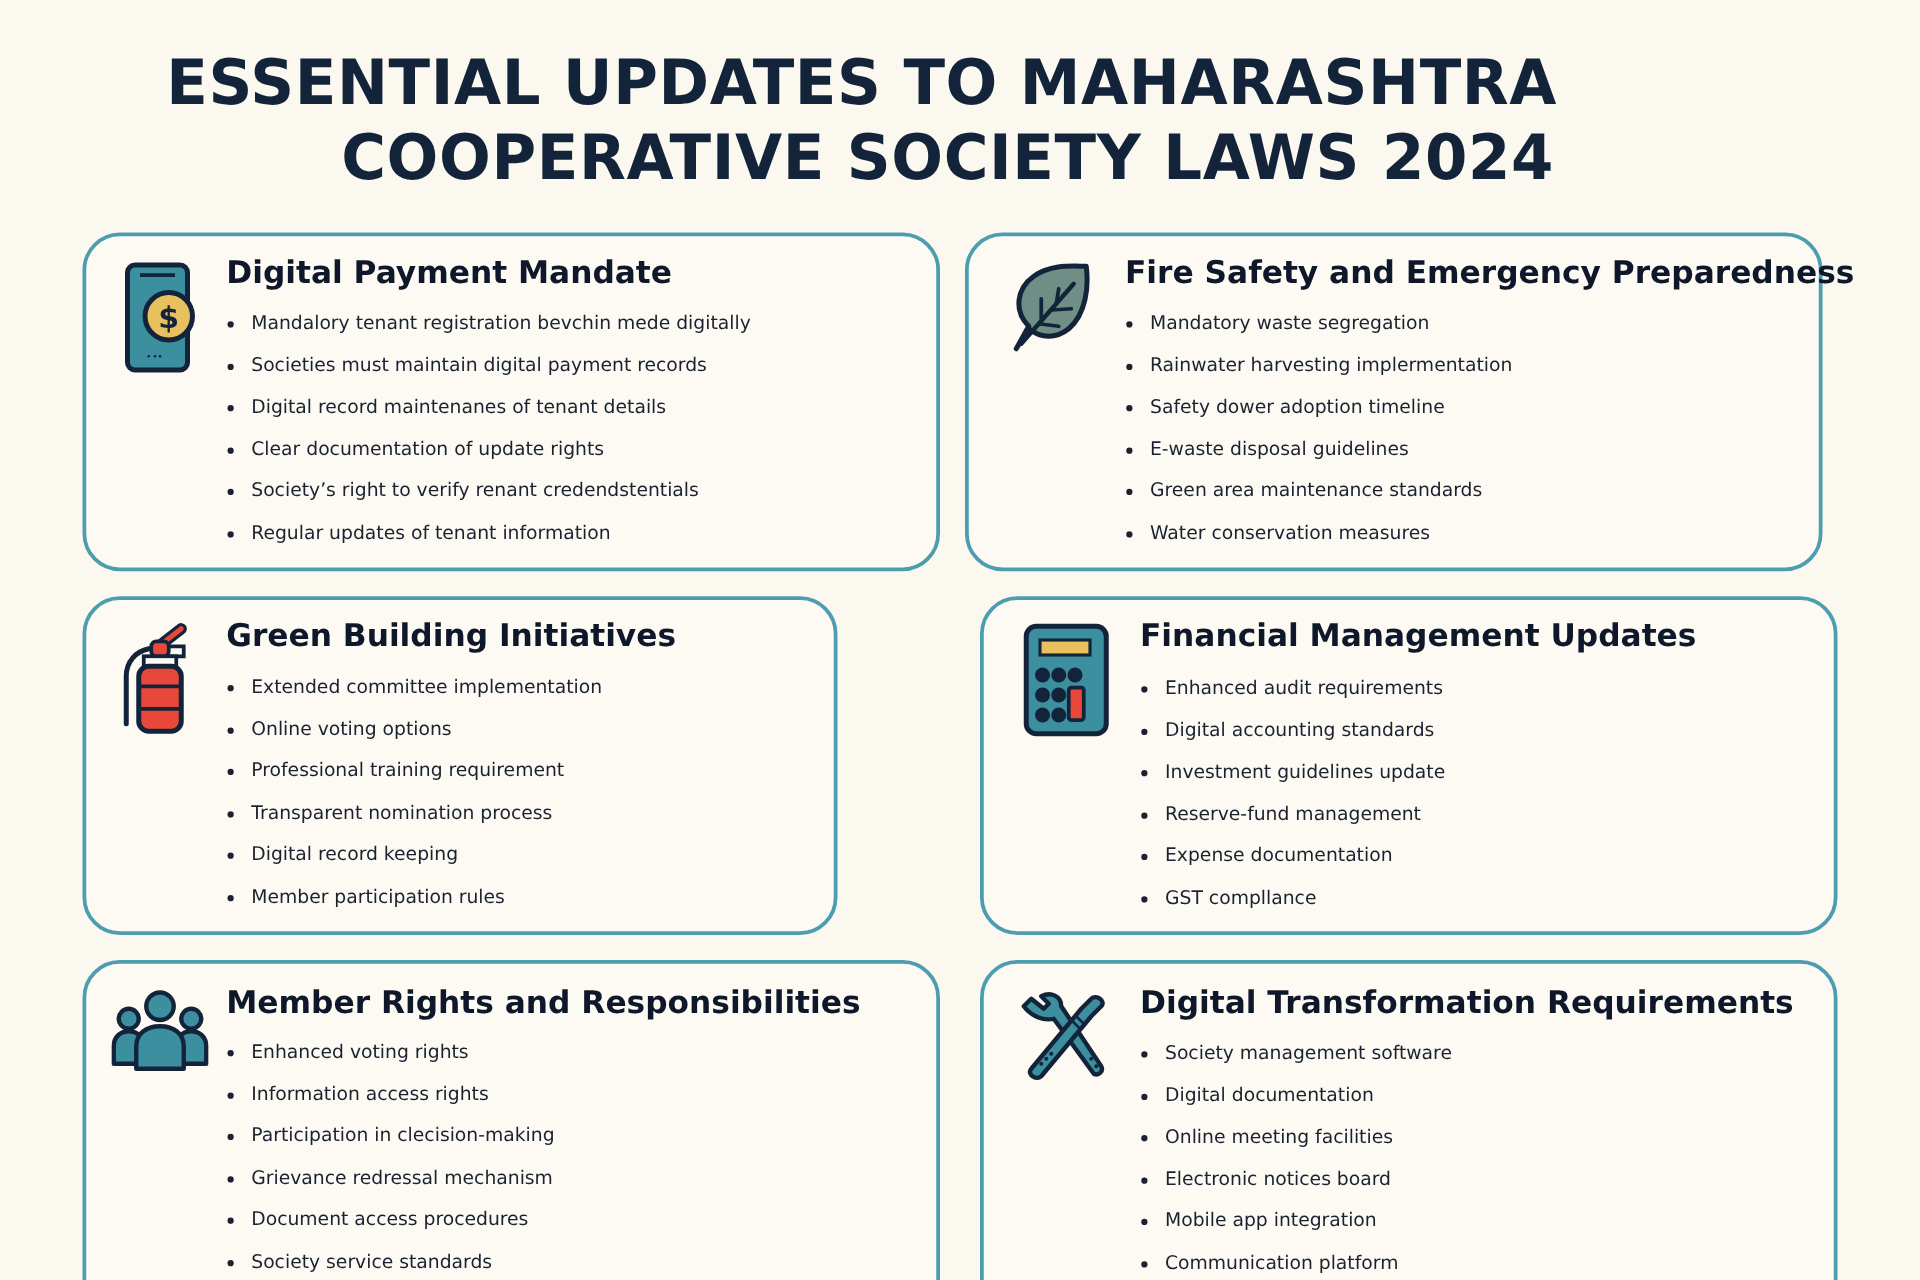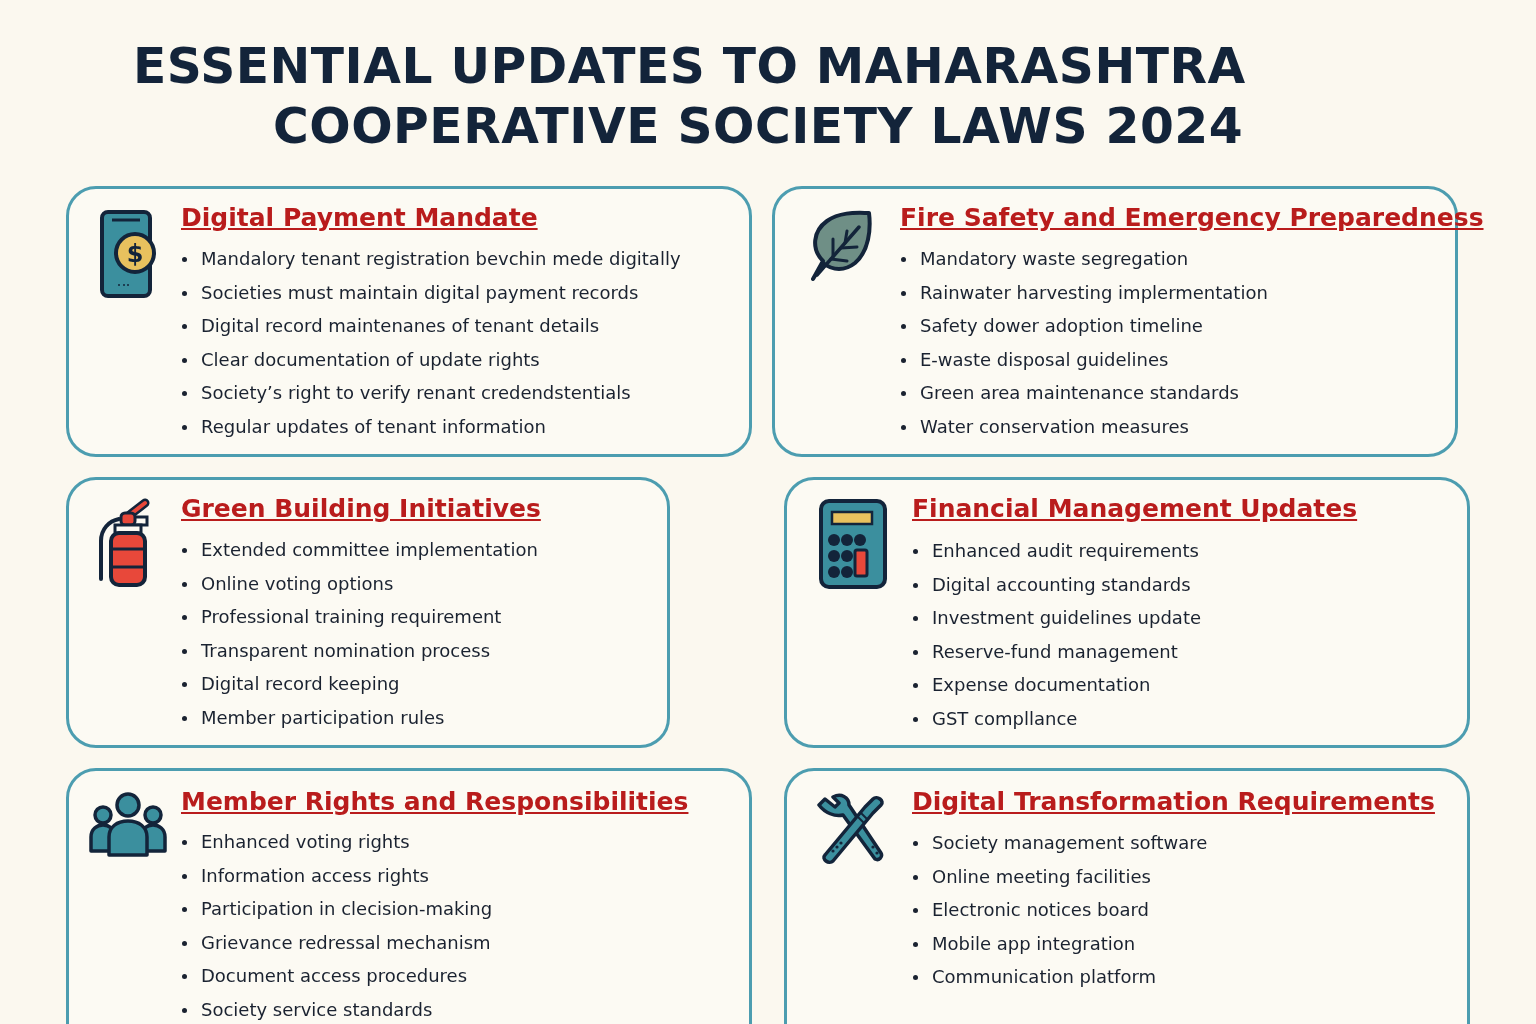--- a/index.html
+++ b/index.html
@@ -35,31 +35,30 @@
   .card.c4 { left: 66px;  top: 768px; width: 686px; height: 290px; }
   .card.c5 { left: 784px; top: 768px; width: 686px; height: 290px; }
 
   .icon { position: absolute; }
   .card-title {
     position: absolute;
     font-weight: bold;
     font-size: 25px;
     line-height: 30px;
     white-space: nowrap;
-    color: #b91c1c;
-    text-decoration: underline;
+    color: #0f172a;
   }
   .bullets {
     position: absolute;
     margin: 0; padding: 0;
     list-style: none;
   }
   .bullets li {
     position: relative;
-    font-size: 18px;
+    font-size: 15px;
     line-height: 33.6px;
     height: 33.6px;
     white-space: nowrap;
     padding-left: 20px;
     color: #1a2230;
   }
   .bullets li::before {
     content: "";
     position: absolute; left: 1px; top: 15px;
     width: 5px; height: 5px; border-radius: 50%;
@@ -191,20 +190,21 @@
         <circle cx="22" cy="54" r="1.6" fill="#13243a"></circle>
         <circle cx="26" cy="50" r="1.6" fill="#13243a"></circle>
       <circle cx="58" cy="54" r="1.6" fill="#13243a"></circle>
         <circle cx="62" cy="60" r="1.6" fill="#13243a"></circle>
       <line x1="46" y1="20" x2="52" y2="26" stroke="#13243a" stroke-width="2"></line>
       <line x1="43" y1="24" x2="49" y2="30" stroke="#13243a" stroke-width="2"></line>
     </svg>
     <div class="card-title" style="left:125px;top:16px;">Digital Transformation Requirements</div>
     <ul class="bullets" style="left:125px;top:55px;">
       <li>Society management software</li>
+      <li>Digital documentation</li>
       <li>Online meeting facilities</li>
       <li>Electronic notices board</li>
       <li>Mobile app integration</li>
       <li>Communication platform</li>
     </ul>
   </div>
 
 </div>
 
 </body></html>

